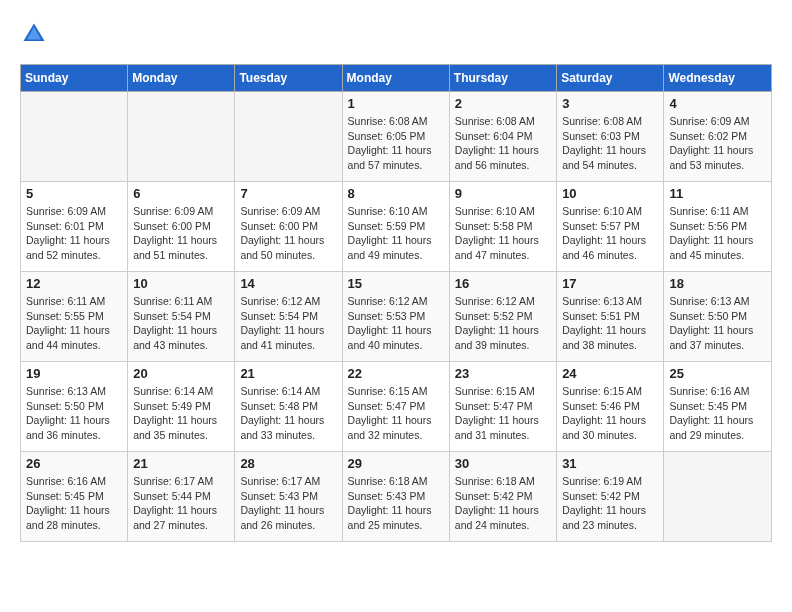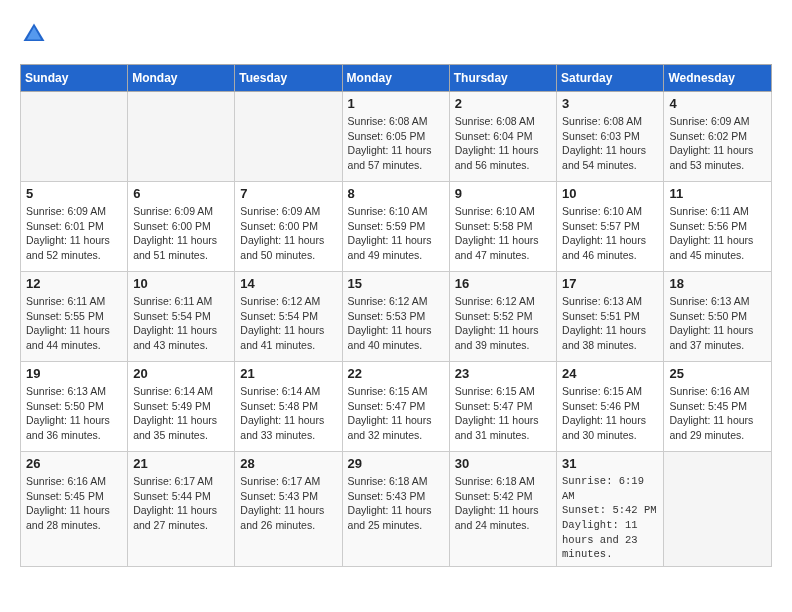--- a/index.html
+++ b/index.html
@@ -305,20 +305,20 @@
 Daylight: 11 hours and 25 minutes.</div>
         </td>
         <td>
           <span class="day-num">30</span>
           <div class="day-info" style="white-space: pre-line;">Sunrise: 6:18 AM
 Sunset: 5:42 PM
 Daylight: 11 hours and 24 minutes.</div>
         </td>
         <td>
           <span class="day-num">31</span>
-          <div class="day-info" style="white-space: pre-line; font-family: Liberation Mono, monospace;">Sunrise: 6:19 AM
+          <div class="day-info" style="white-space: pre-line;">Sunrise: 6:19 AM
 Sunset: 5:42 PM
 Daylight: 11 hours and 23 minutes.</div>
         </td>
         <td class="empty-cell"></td>
       </tr>
     </tbody>
 </table>
 
 </body></html>

